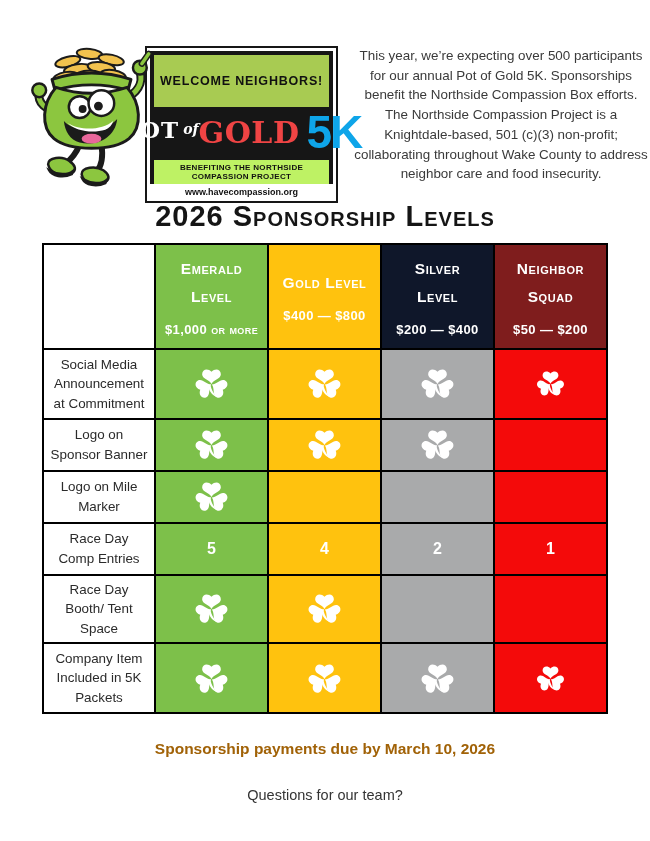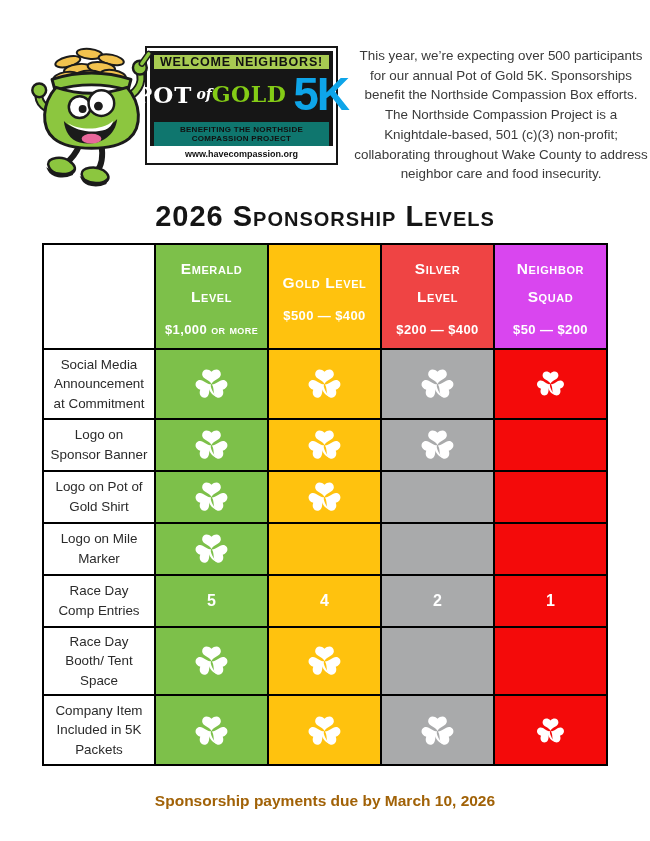--- a/index.html
+++ b/index.html
@@ -6,30 +6,30 @@
   .page{position:relative;width:650px;height:841px;background:#fff;overflow:hidden;
         font-family:"Liberation Sans",sans-serif;color:#2b2b2b;}
 
   
   .header{position:relative;height:196px;}
   .mascot{position:absolute;left:28px;top:40px;width:128px;height:148px;z-index:2;}
   .sign{position:absolute;left:145px;top:46px;width:193px;border:2px solid #161616;
         background:#fff;padding:3px;box-sizing:border-box;z-index:1;}
   .sign-black{background:#161616;padding:4px 4px 0 4px;}
   .welcome{background:#a8cb52;color:#111;font-weight:800;font-size:12.5px;
-           text-align:center;padding:0 0;letter-spacing:0.8px;}
+           text-align:center;padding:19px 0;letter-spacing:0.8px;}
   .title-row{display:flex;align-items:center;justify-content:center;padding:6px 2px 8px;}
   .potgold{display:flex;flex-direction:row;align-items:flex-start;line-height:0.92;}
   .line1{display:flex;align-items:flex-start;}
   .pot{color:#fff;font-family:"DejaVu Serif",serif;font-weight:800;font-size:23px;letter-spacing:1px;}
   .of{color:#fff;font-family:"DejaVu Serif",serif;font-style:italic;font-weight:700;
       font-size:14px;margin-left:4px;margin-top:4px;}
-  .gold{color:#84cc16;font-family:"DejaVu Serif",serif;font-weight:800;font-size:22px;letter-spacing:0.5px;}
+  .gold{color:#ef4444;font-family:"DejaVu Serif",serif;font-weight:800;font-size:30px;letter-spacing:0.5px;}
   .fivek{color:#0ea5e9;font-weight:800;font-size:46px;line-height:0.85;margin-left:7px;letter-spacing:-2px;}
-  .benefiting{background:#0f766e;color:#111;font-size:8px;font-weight:700;text-align:center;
+  .benefiting{background:#bef264;color:#111;font-size:8px;font-weight:700;text-align:center;
               padding:3px 0;letter-spacing:0.3px;}
   .url{background:#fff;color:#111;font-size:9px;font-weight:700;text-align:center;padding:3px 0 1px;}
   .intro{position:absolute;left:344px;top:38px;width:298px;margin:8px;text-align:center;
          font-size:13.4px;line-height:1.47;color:#3a3a3a;}
 
   
   .section-title{margin:4px 0 10px;text-align:center;font-size:29px;font-weight:700;
                  letter-spacing:1px;color:#151515;font-variant:small-caps;}
 
   
@@ -155,27 +155,27 @@
     </colgroup>
     <thead>
       <tr>
         <th class="label-col"></th>
         <th class="tier" style="background: rgb(125, 192, 74);">
           <div class="col-name">Emerald Level</div>
           <div class="col-price">$1,000 or more</div>
         </th>
         <th class="tier" style="background: rgb(255, 194, 14);">
           <div class="col-name">Gold Level</div>
-          <div class="col-price">$500 — $400</div>
-        </th>
-        <th class="tier" style="background: #ef4444;">
+          <div class="col-price">$400 — $800</div>
+        </th>
+        <th class="tier" style="background: #0f172a;">
           <div class="col-name">Silver Level</div>
           <div class="col-price">$200 — $400</div>
         </th>
-        <th class="tier" style="background: #d946ef;">
+        <th class="tier" style="background: #7f1d1d;">
           <div class="col-name">Neighbor Squad</div>
           <div class="col-price">$50 — $200</div>
         </th>
       </tr>
     </thead>
     <tbody>
         <tr class="r-tall">
           <td class="row-label">Social Media Announcement at Commitment</td>
           <td class="cell cell-0" style="background: rgb(125, 192, 74);"><svg class="shamrock" viewBox="0 0 100 100">
               <use href="#shamrock"></use>
@@ -197,31 +197,20 @@
             </svg></td>
           <td class="cell cell-1" style="background: rgb(255, 194, 14);"><svg class="shamrock" viewBox="0 0 100 100">
               <use href="#shamrock"></use>
             </svg></td>
           <td class="cell cell-2" style="background: rgb(169, 170, 171);"><svg class="shamrock" viewBox="0 0 100 100">
               <use href="#shamrock"></use>
             </svg></td>
           <td class="cell cell-3" style="background: rgb(244, 10, 10);"></td>
         </tr>
         <tr class="r-med">
-          <td class="row-label">Logo on Pot of Gold Shirt</td>
-          <td class="cell cell-0" style="background: rgb(125, 192, 74);"><svg class="shamrock" viewBox="0 0 100 100">
-              <use href="#shamrock"></use>
-            </svg></td>
-          <td class="cell cell-1" style="background: rgb(255, 194, 14);"><svg class="shamrock" viewBox="0 0 100 100">
-              <use href="#shamrock"></use>
-            </svg></td>
-          <td class="cell cell-2" style="background: rgb(169, 170, 171);"></td>
-          <td class="cell cell-3" style="background: rgb(244, 10, 10);"></td>
-        </tr>
-        <tr class="r-med">
           <td class="row-label">Logo on Mile Marker</td>
           <td class="cell cell-0" style="background: rgb(125, 192, 74);"><svg class="shamrock" viewBox="0 0 100 100">
               <use href="#shamrock"></use>
             </svg></td>
           <td class="cell cell-1" style="background: rgb(255, 194, 14);"></td>
           <td class="cell cell-2" style="background: rgb(169, 170, 171);"></td>
           <td class="cell cell-3" style="background: rgb(244, 10, 10);"></td>
         </tr>
         <tr class="r-med">
           <td class="row-label">Race Day Comp Entries</td>

